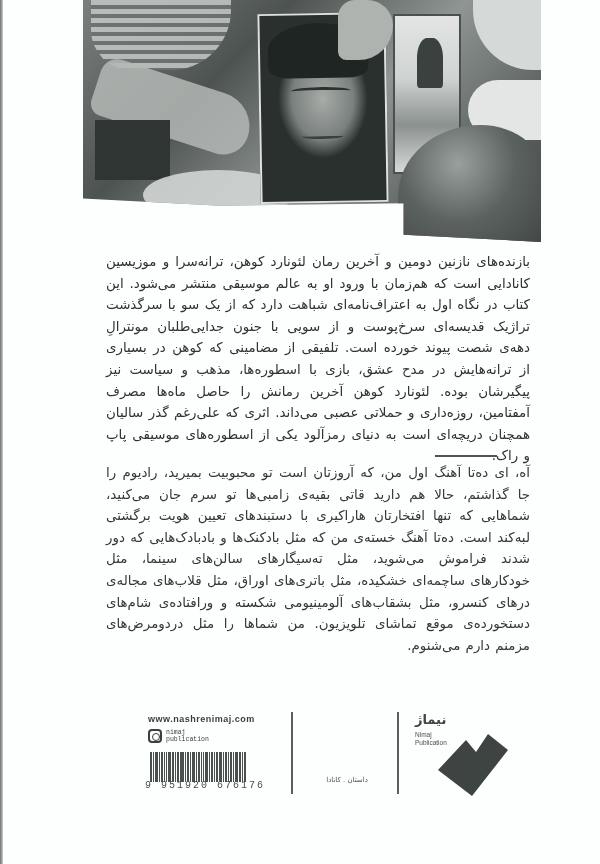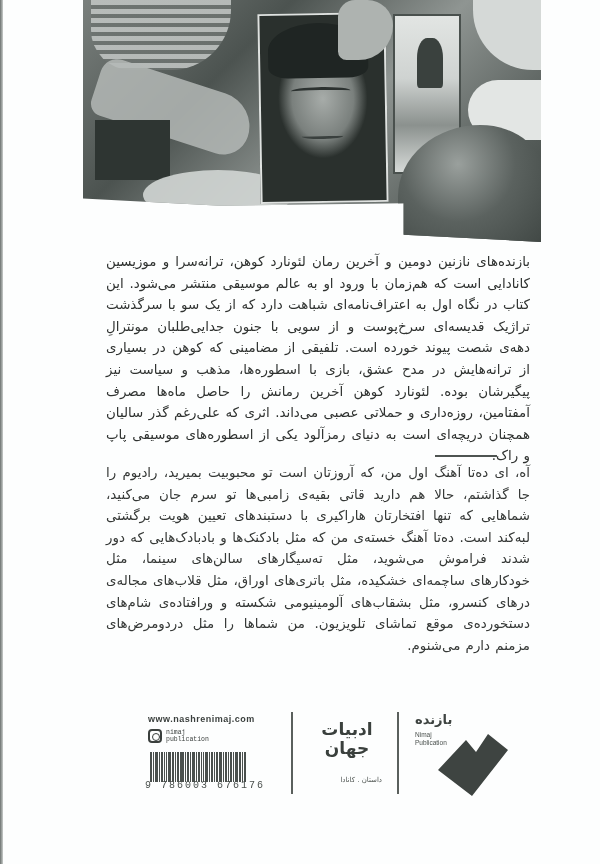--- a/index.html
+++ b/index.html
@@ -55,21 +55,21 @@
     .insta-icon { width: 14px; height: 14px; border: 2px solid #3a3f3d; border-radius: 4px; position: relative; }
     .insta-icon::after { content: ""; position: absolute; left: 2px; top: 2px; width: 6px; height: 6px; border: 1.5px solid #3a3f3d; border-radius: 50%; }
     .insta-text { font-family: "Liberation Mono", monospace; font-size: 6.5px; line-height: 7px; color: #3a3f3d; }
     .barcode { position: absolute; left: 150px; top: 52px; width: 120px; height: 30px; display: flex; align-items: stretch; gap: 1px; }
     .barcode span { background: #4a504d; }
     .isbn { position: absolute; left: 145px; top: 80px; font-family: "Liberation Mono", monospace; font-size: 10px; letter-spacing: 2px; color: #4a504d; }
     .vline { position: absolute; width: 2px; height: 82px; background: #5a605d; top: 12px; }
     .vline.a { left: 291px; }
     .vline.b { left: 397px; }
     .series-title { position: absolute; left: 312px; top: 20px; width: 70px; direction: rtl; text-align: center; font-family: "DejaVu Sans", sans-serif; font-weight: bold; font-size: 17px; line-height: 19px; color: #3a403d; }
-    .series-sub { position: absolute; left: 312px; top: 76px; width: 70px; direction: rtl; font-size: 7px; color: #4a504d; }
+    .series-sub { position: absolute; left: 312px; top: 76px; width: 70px; direction: rtl; text-align: center; font-size: 7px; color: #4a504d; }
     .pub-name { position: absolute; left: 415px; top: 12px; font-family: "DejaVu Sans", sans-serif; font-weight: bold; font-size: 13px; color: #3e4441; direction: rtl; }
     .pub-latin { position: absolute; left: 415px; top: 31px; font-family: "Liberation Sans", sans-serif; font-size: 6.5px; line-height: 8px; color: #4a504d; }
     .pub-mark { position: absolute; left: 438px; top: 28px; width: 70px; height: 70px; }
   </style>
 </head>
 <body>
 
 <div class="left-edge"></div>
 
 <div class="photo">
@@ -134,33 +134,29 @@
       <span style="width:1px"></span>
       <span style="width:2px"></span>
       <span style="width:1px"></span>
       <span style="width:2px"></span>
       <span style="width:1px"></span>
       <span style="width:3px"></span>
       <span style="width:2px"></span>
       <span style="width:1px"></span>
       <span style="width:2px"></span>
   </div>
-  <div class="isbn">9 786003 676176</div>
+  <div class="isbn">9 951920 676176</div>
 
   <div class="vline a"></div>
 
-  <div class="series-title">
-    <div>ادبیات</div>
-    <div>جهان</div>
-  </div>
   <div class="series-sub">داستان . کانادا</div>
 
   <div class="vline b"></div>
 
-  <div class="pub-name">بازنده</div>
+  <div class="pub-name">نیماژ</div>
   <div class="pub-latin">
     <span>Nimaj</span><br>
     <span>Publication</span>
   </div>
   <svg class="pub-mark" viewBox="0 0 70 70">
     <polygon points="0,42 28,12 38,24 50,6 70,22 34,68" fill="#3e4441"></polygon>
   </svg>
 </div>
 
 </body></html>

